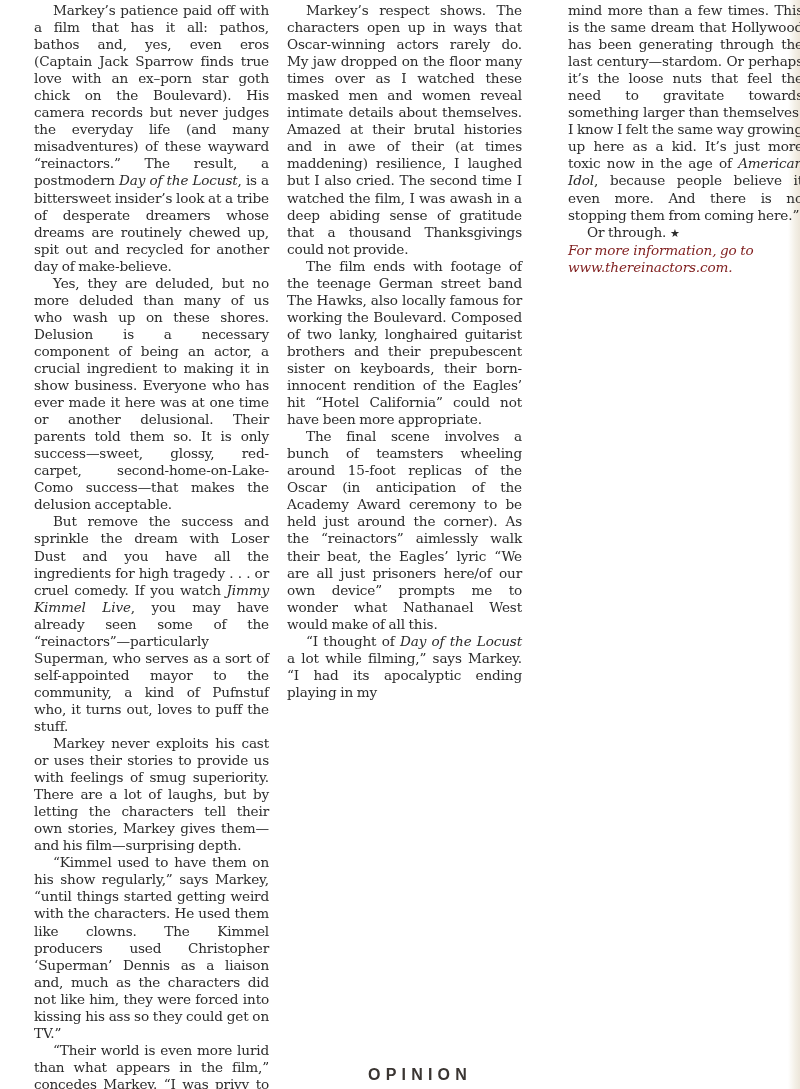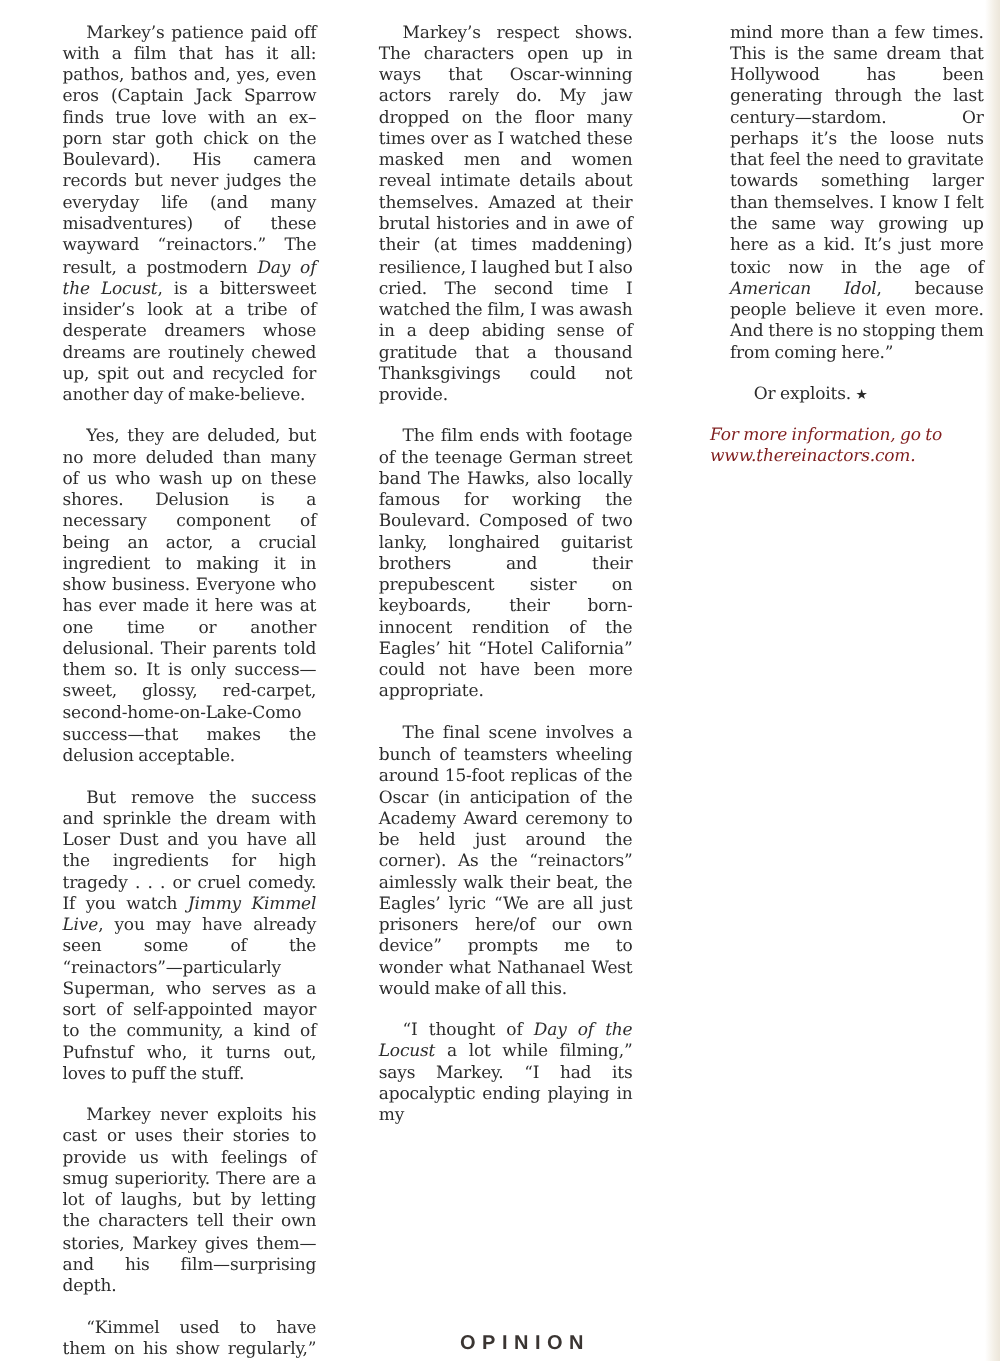--- a/index.html
+++ b/index.html
@@ -29,21 +29,21 @@
       font-size: 13.6px;
       line-height: 17.05px;
       text-align: justify;
       letter-spacing: -0.15px;
       word-spacing: -0.5px;
     }
     .col-1 { left: 34px; width: 235px; }
     .col-2 { left: 287px; width: 235px; }
     .col-3 { left: 568px; width: 235px; }
     .para {
-      margin: 16px;
+      margin: 0;
       text-indent: 19px;
     }
     .para.first-continued {
       text-indent: 0;
     }
     .para em {
       font-style: italic;
     }
     .credit {
       margin: 0;
@@ -89,21 +89,21 @@
     <p class="para"><span>“Their world is even more lurid than what appears in the film,” concedes Markey. “I was privy to even darker info that I chose to present sparingly. I felt I had to draw a line somewhere. It was not like I was going to outright</span></p>
   </div>
 <div class="column col-2">
     <p class="para"><span>Markey’s respect shows. The characters open up in ways that Oscar-winning actors rarely do. My jaw dropped on the floor many times over as I watched these masked men and women reveal intimate details about themselves. Amazed at their brutal histories and in awe of their (at times maddening) resilience, I laughed but I also cried. The second time I watched the film, I was awash in a deep abiding sense of gratitude that a thousand Thanksgivings could not provide.</span></p>
     <p class="para"><span>The film ends with footage of the teenage German street band The Hawks, also locally famous for working the Boulevard. Composed of two lanky, longhaired guitarist brothers and their prepubescent sister on keyboards, their born-innocent rendition of the Eagles’ hit “Hotel California” could not have been more appropriate.</span></p>
     <p class="para"><span>The final scene involves a bunch of teamsters wheeling around 15-foot replicas of the Oscar (in anticipation of the Academy Award ceremony to be held just around the corner). As the “reinactors” aimlessly walk their beat, the Eagles’ lyric “We are all just prisoners here/of our own device” prompts me to wonder what Nathanael West would make of all this.</span></p>
     <p class="para"><span>“I thought of </span><em>Day of the Locust</em><span> a lot while filming,” says Markey. “I had its apocalyptic ending playing in my</span></p>
   </div>
 <div class="column col-3">
     <p class="para first-continued"><span>mind more than a few times. This is the same dream that Hollywood has been generating through the last century—stardom. Or perhaps it’s the loose nuts that feel the need to gravitate towards something larger than themselves. I know I felt the same way growing up here as a kid. It’s just more toxic now in the age of </span><em>American Idol</em><span>, because people believe it even more. And there is no stopping them from coming here.”</span></p>
-    <p class="para"><span>Or exploits. </span><span class="star">★</span></p>
+    <p class="para"><span>Or through. </span><span class="star">★</span></p>
     <p class="credit">For more information, go to www.thereinactors.com.</p>
   </div>
 
 <div class="folio">
   <span>40</span>
   <span class="star">★</span>
 </div>
 
 <div class="section-label">OPINION</div>
 

